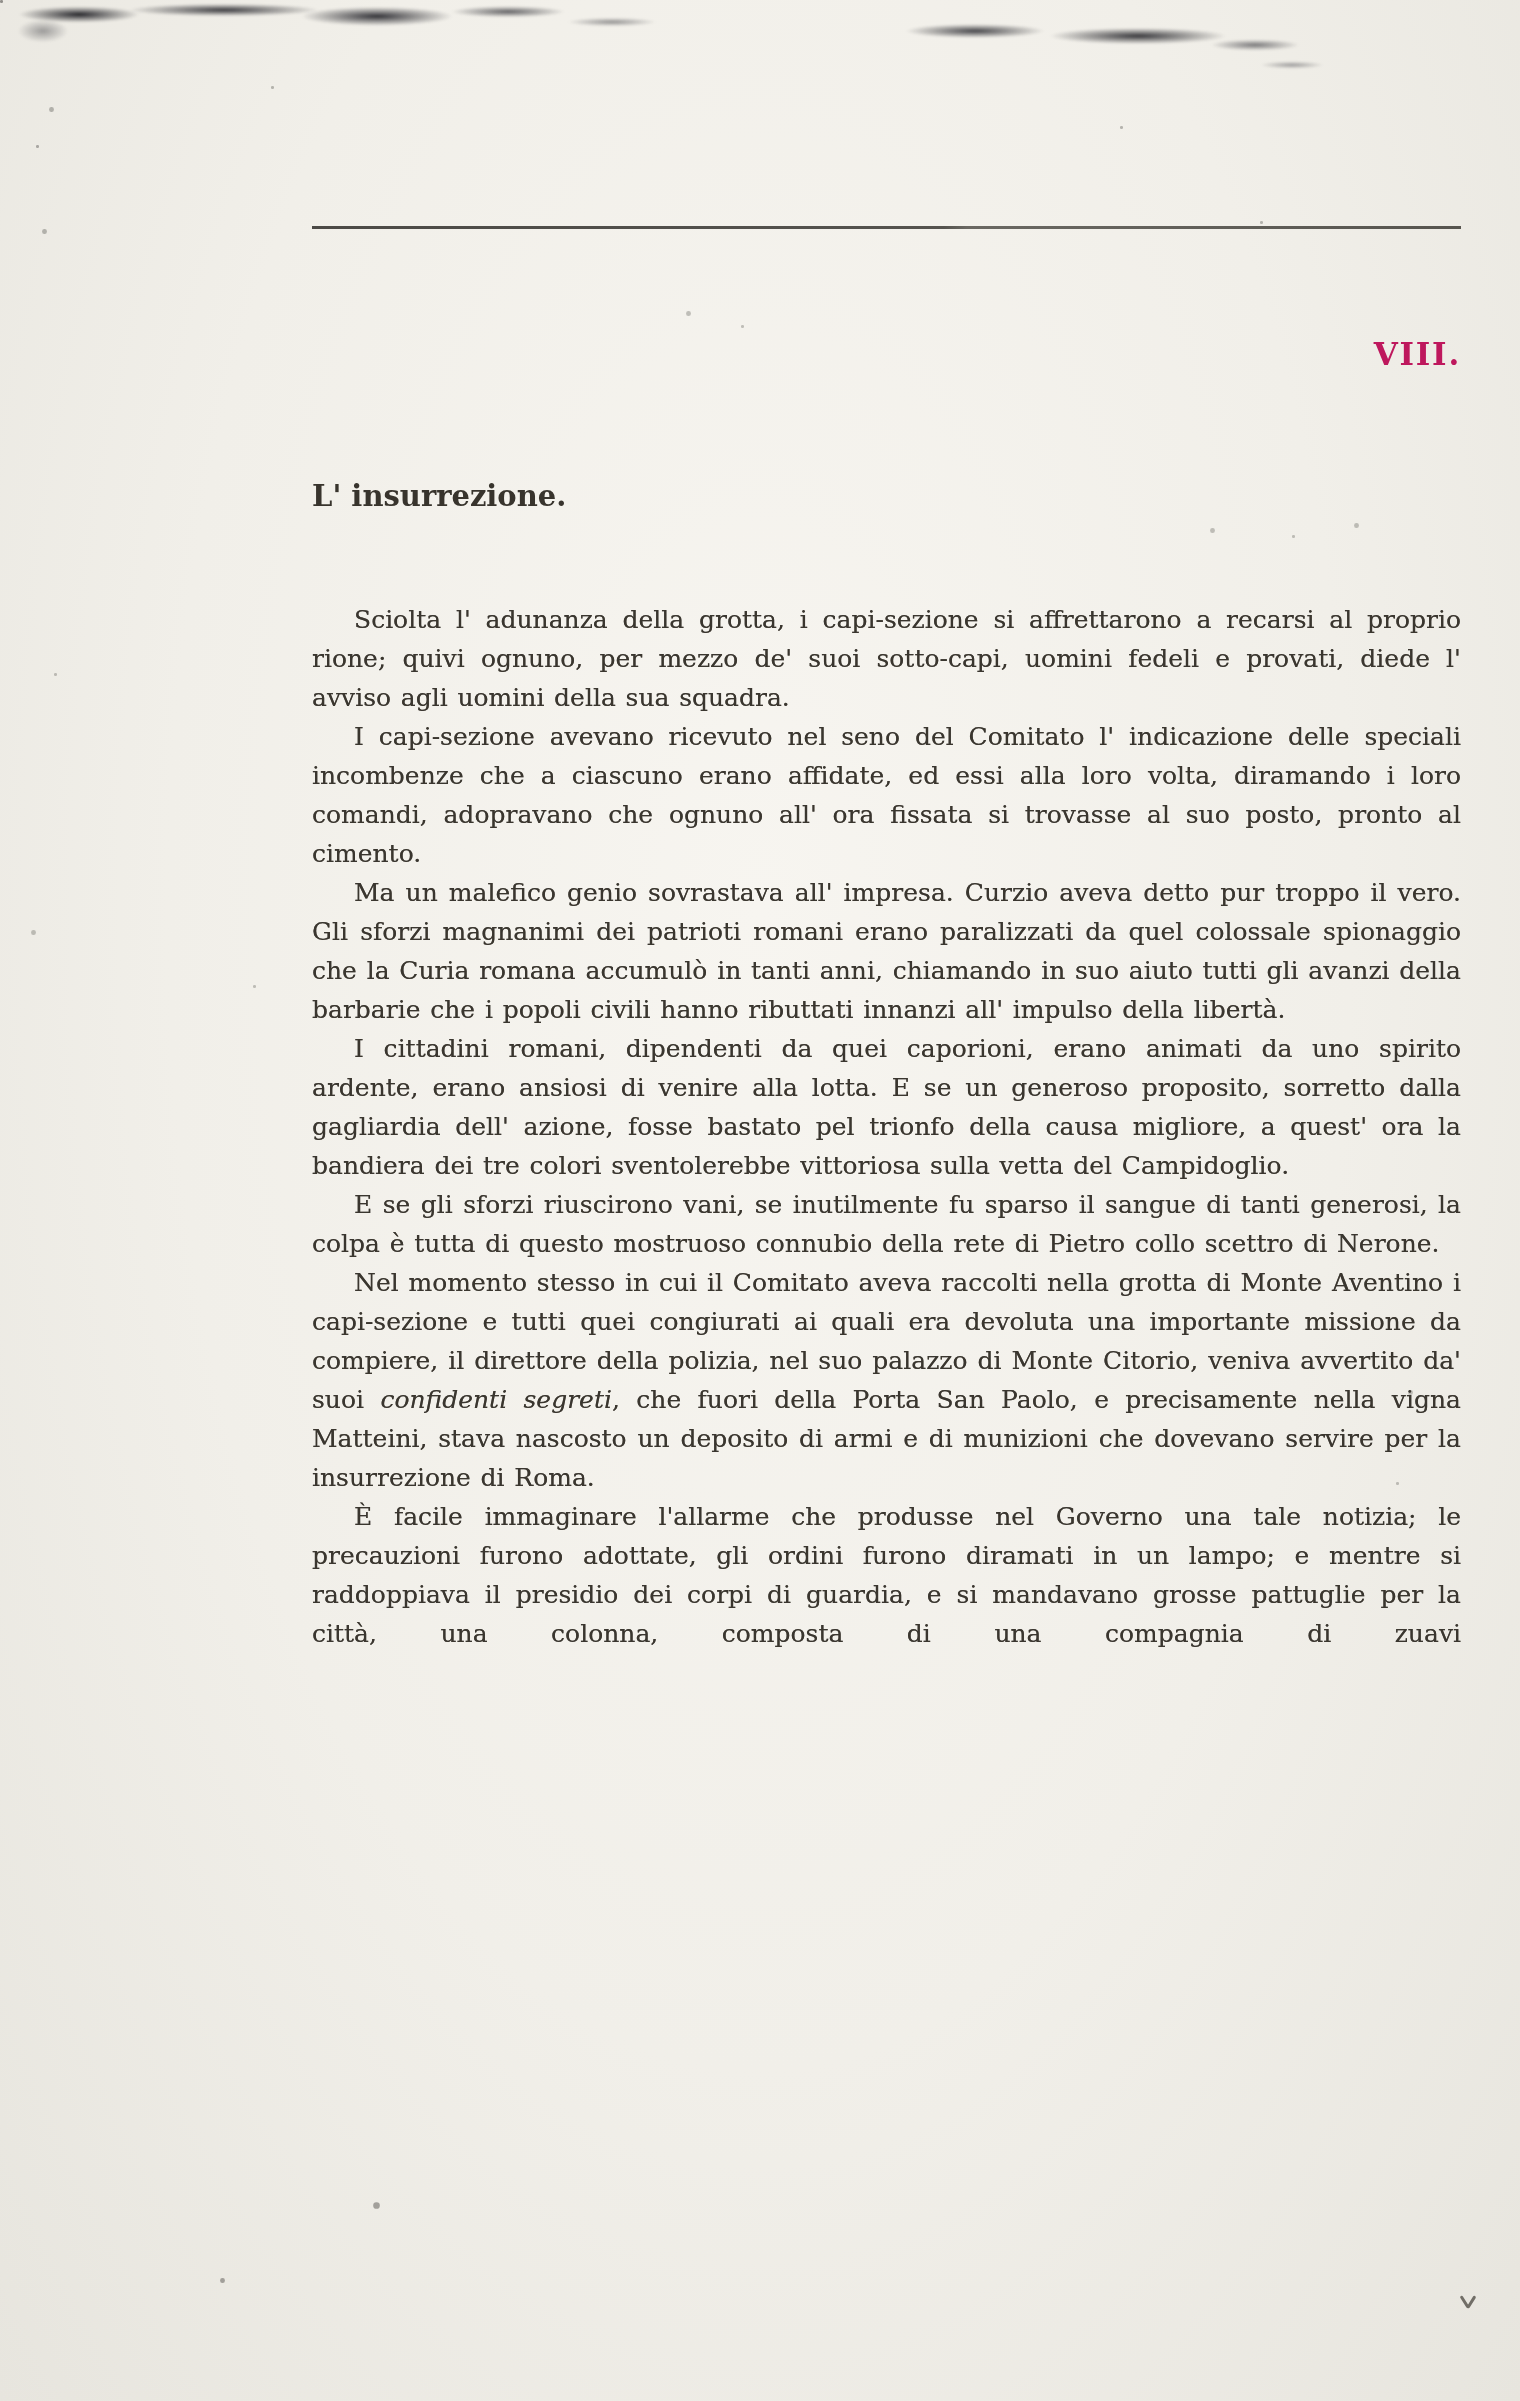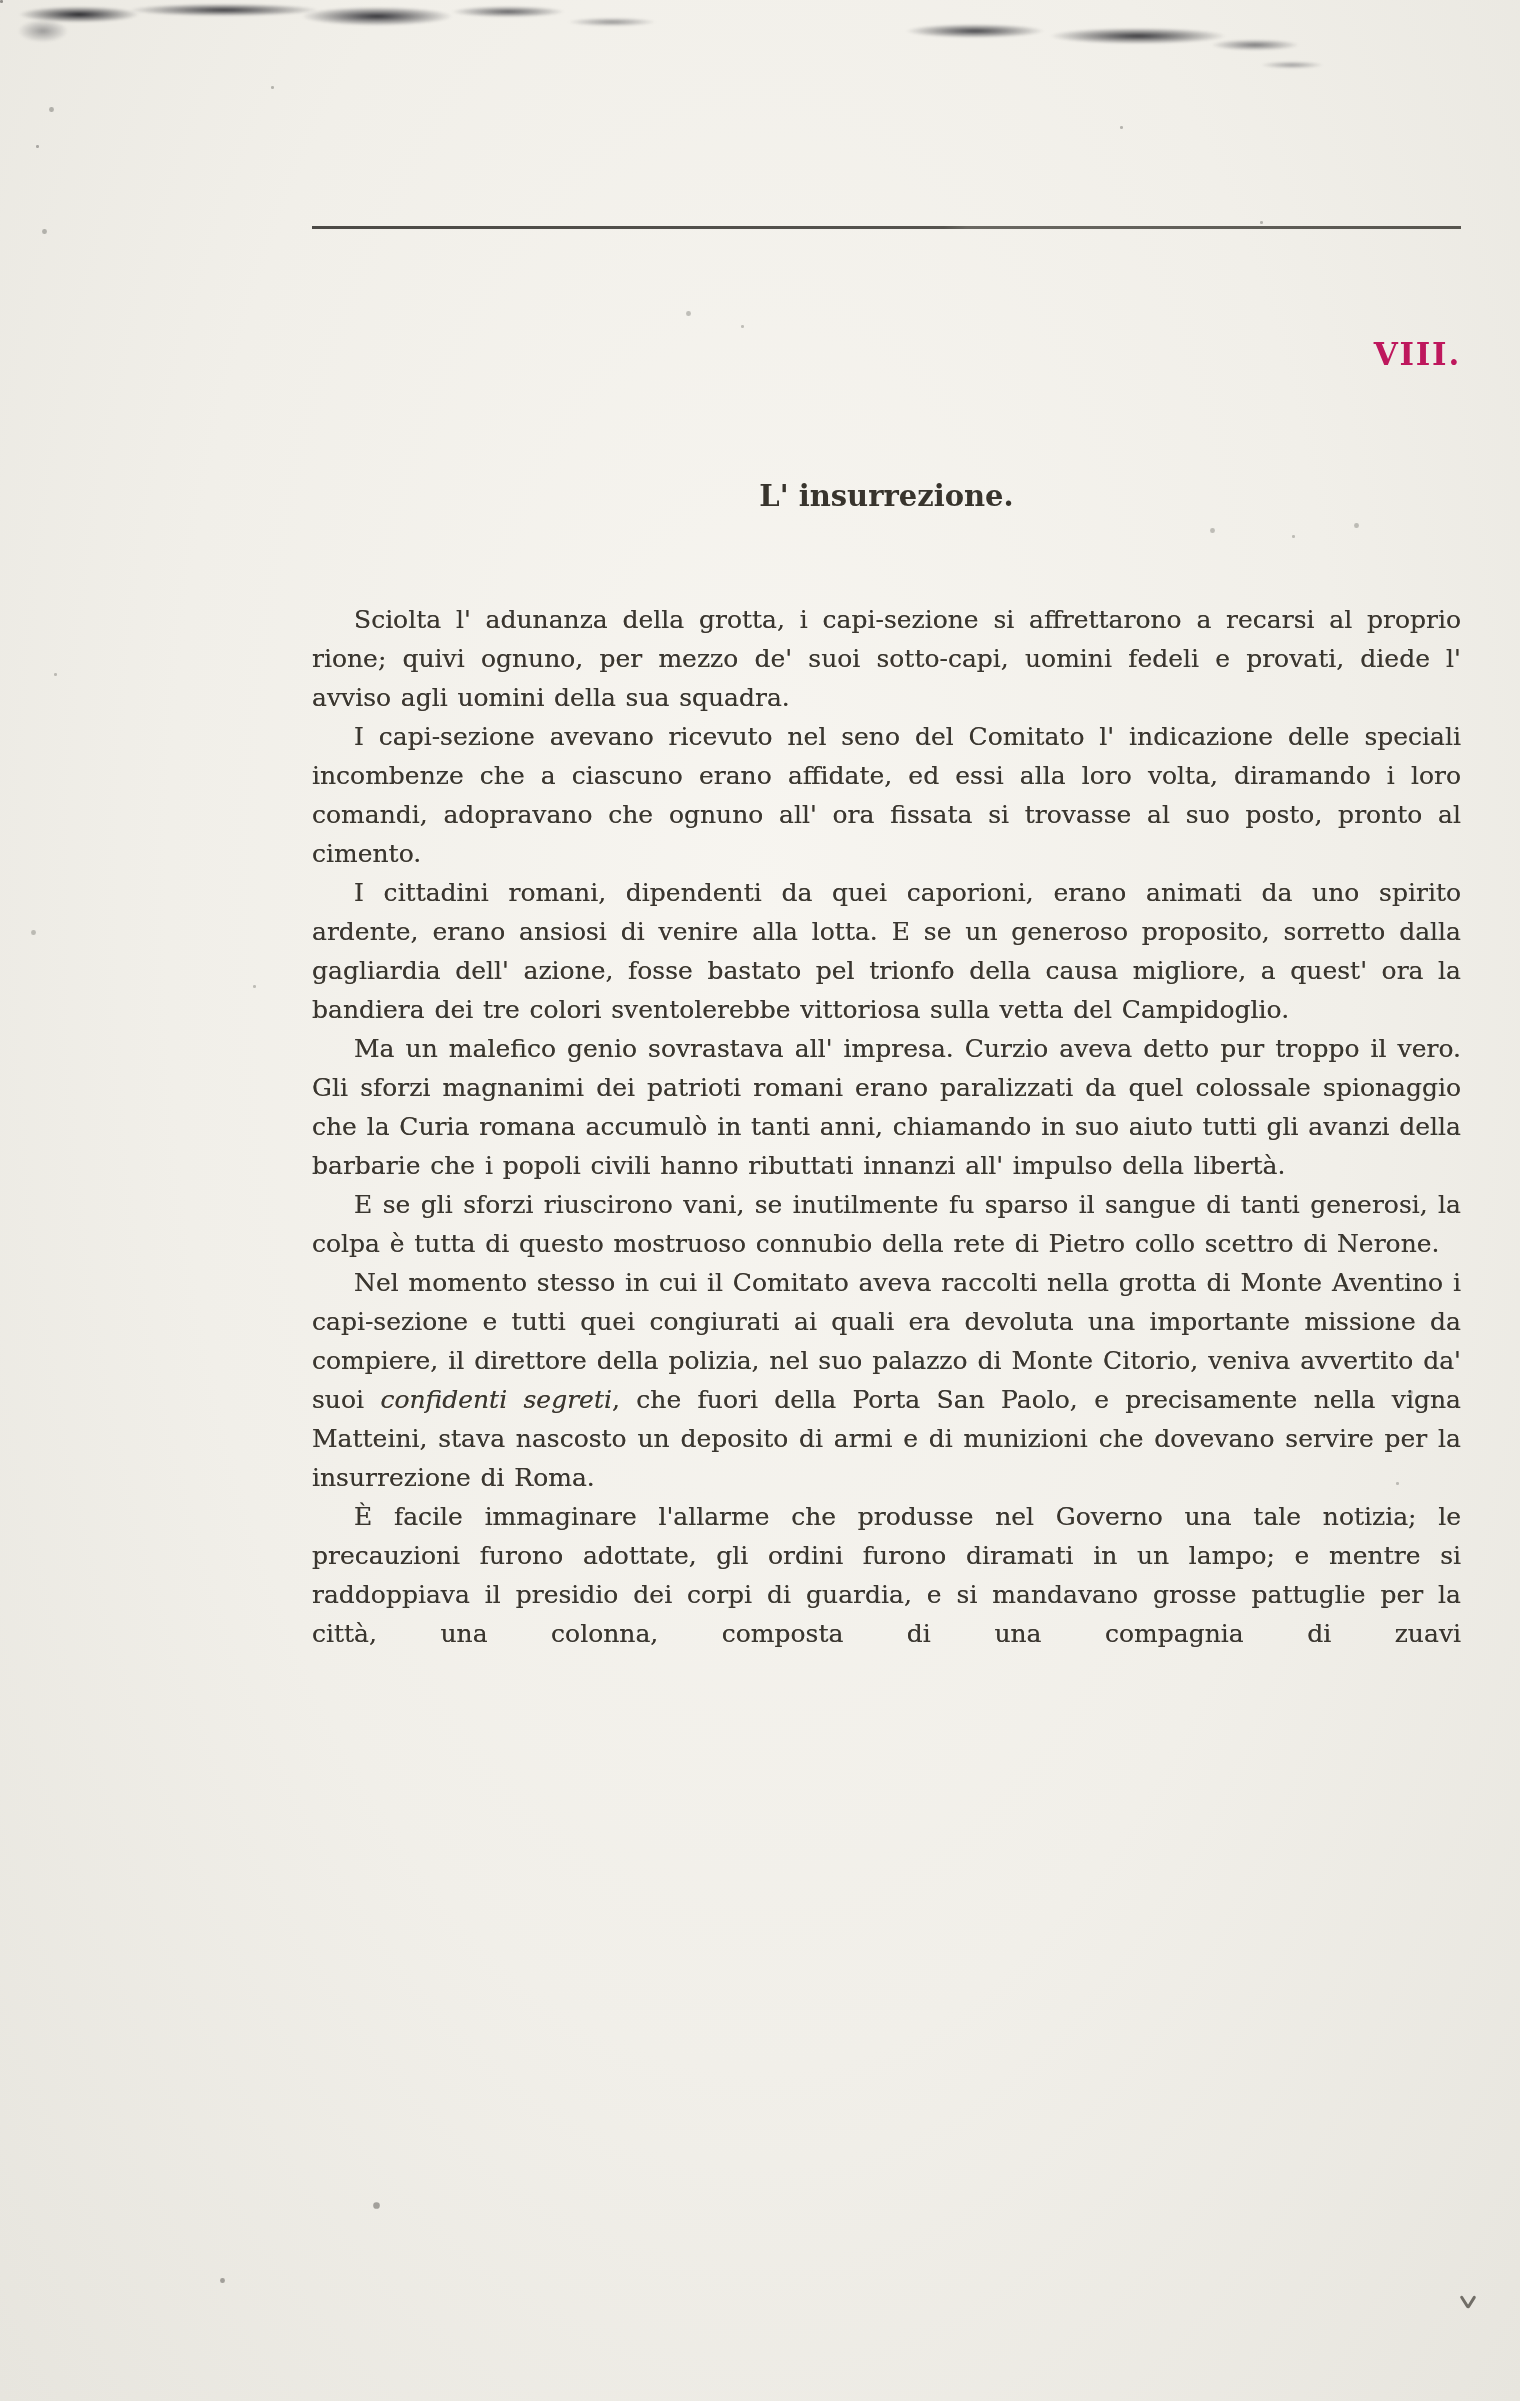--- a/index.html
+++ b/index.html
@@ -53,21 +53,21 @@
   .head-title{position:absolute;left:0;right:0;top:1.8px;text-align:center;letter-spacing:3.6px;font-size:22.6px;}
   .head-rule{
     margin-top:29px;height:2.7px;border:none;
     background:linear-gradient(to right,#4c4a46 0%,#55534e 55%,#6a6862 57%,#57554f 100%);
   }
   .chapter-number{
     margin-top:107px;text-align:right;font-weight:bold;font-size:31px;color:#be185d;
     letter-spacing:1.8px;
   }
   .chapter-title{
-    margin-top:107px;text-align:center;font-weight:bold;font-size:29px;color:#38342d;
+    margin-top:107px;text-align:left;font-weight:bold;font-size:29px;color:#38342d;
   }
   .body-copy{margin-top:87px;font-size:25px;line-height:39px;text-align:justify;word-spacing:1.8px;}
   .body-copy p{margin:0;text-indent:42px;text-shadow:0 0 0.5px rgba(58,54,47,.7);}
   .body-copy .force-justify{text-align-last:justify;}
   .ital{font-style:italic;}
   .printer-mark{
     position:absolute;left:1458px;top:2295px;width:20px;height:12.6px;opacity:.75;
   }
   .printer-mark:before,.printer-mark:after{
     content:"";position:absolute;top:0;width:2.7px;height:13.6px;background:#4a463f;border-radius:1.8px;
@@ -87,22 +87,22 @@
 
   <hr class="head-rule">
 
   <div class="chapter-number">VIII.</div>
 
   <div class="chapter-title">L' insurrezione.</div>
 
   <div class="body-copy">
     <p>Sciolta l' adunanza della grotta, i capi-sezione si affrettarono a recarsi al proprio rione; quivi ognuno, per mezzo de' suoi sotto-capi, uomini fedeli e provati, diede l' avviso agli uomini della sua squadra.</p>
     <p>I capi-sezione avevano ricevuto nel seno del Comitato l' indicazione delle speciali incombenze che a ciascuno erano affidate, ed essi alla loro volta, diramando i loro comandi, adopravano che ognuno all' ora fissata si trovasse al suo posto, pronto al cimento.</p>
+    <p>Ma un malefico genio sovrastava all' impresa. Curzio aveva detto pur troppo il vero. Gli sforzi magnanimi dei patrioti romani erano paralizzati da quel colossale spionaggio che la Curia romana accumulò in tanti anni, chiamando in suo aiuto tutti gli avanzi della barbarie che i popoli civili hanno ributtati innanzi all' impulso della libertà.</p>
     <p>I cittadini romani, dipendenti da quei caporioni, erano animati da uno spirito ardente, erano ansiosi di venire alla lotta. E se un generoso proposito, sorretto dalla gagliardia dell' azione, fosse bastato pel trionfo della causa migliore, a quest' ora la bandiera dei tre colori sventolerebbe vittoriosa sulla vetta del Campidoglio.</p>
-    <p>Ma un malefico genio sovrastava all' impresa. Curzio aveva detto pur troppo il vero. Gli sforzi magnanimi dei patrioti romani erano paralizzati da quel colossale spionaggio che la Curia romana accumulò in tanti anni, chiamando in suo aiuto tutti gli avanzi della barbarie che i popoli civili hanno ributtati innanzi all' impulso della libertà.</p>
     <p>E se gli sforzi riuscirono vani, se inutilmente fu sparso il sangue di tanti generosi, la colpa è tutta di questo mostruoso connubio della rete di Pietro collo scettro di Nerone.</p>
     <p><span>Nel momento stesso in cui il Comitato aveva raccolti nella grotta di Monte Aventino i capi-sezione e tutti quei congiurati ai quali era devoluta una importante missione da compiere, il direttore della polizia, nel suo palazzo di Monte Citorio, veniva avvertito da' suoi </span><span class="ital">confidenti segreti</span><span>, che fuori della Porta San Paolo, e precisamente nella vigna Matteini, stava nascosto un deposito di armi e di munizioni che dovevano servire per la insurrezione di Roma.</span></p>
     <p class="force-justify">È facile immaginare l'allarme che produsse nel Governo una tale notizia; le precauzioni furono adottate, gli ordini furono diramati in un lampo; e mentre si raddoppiava il presidio dei corpi di guardia, e si mandavano grosse pattuglie per la città, una colonna, composta di una compagnia di zuavi</p>
   </div>
 
 </div>
 
 <div class="printer-mark"></div>
 
 

